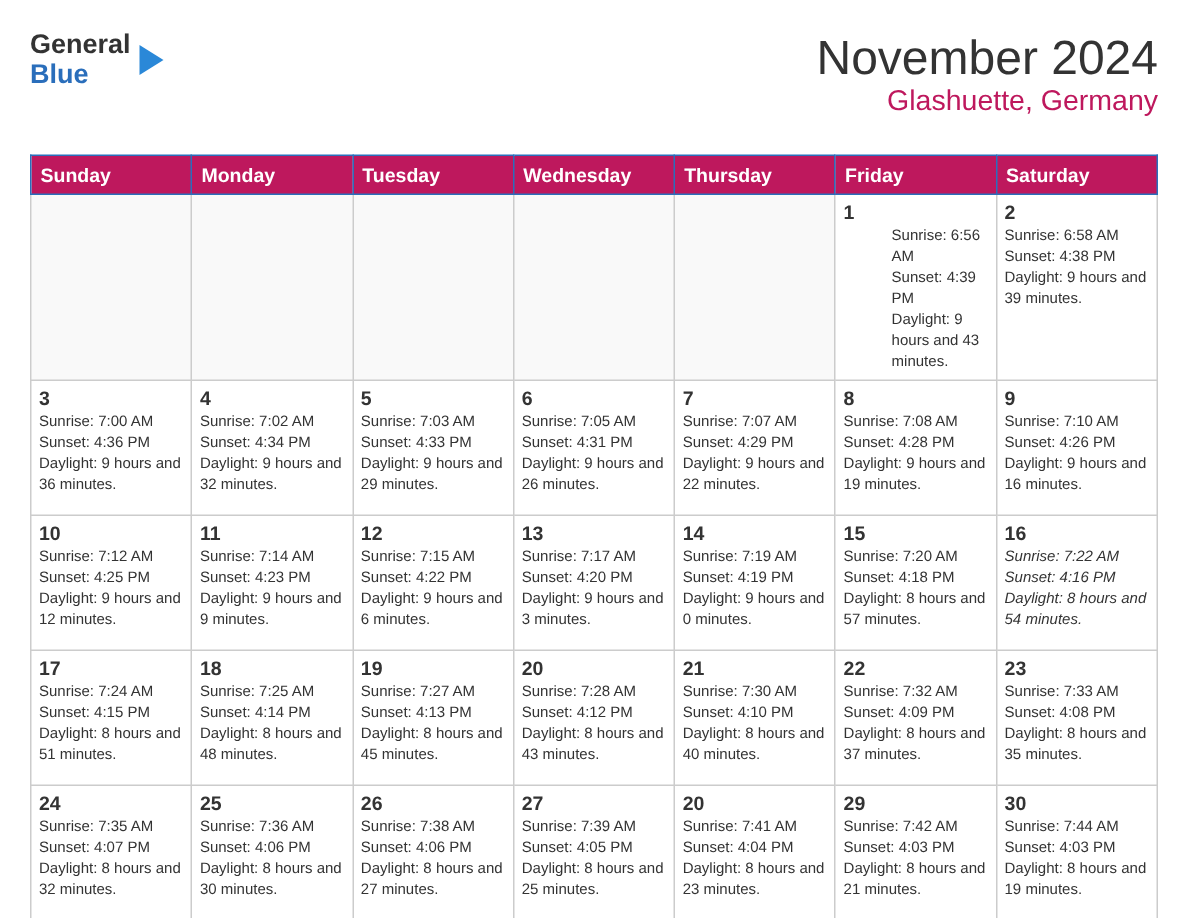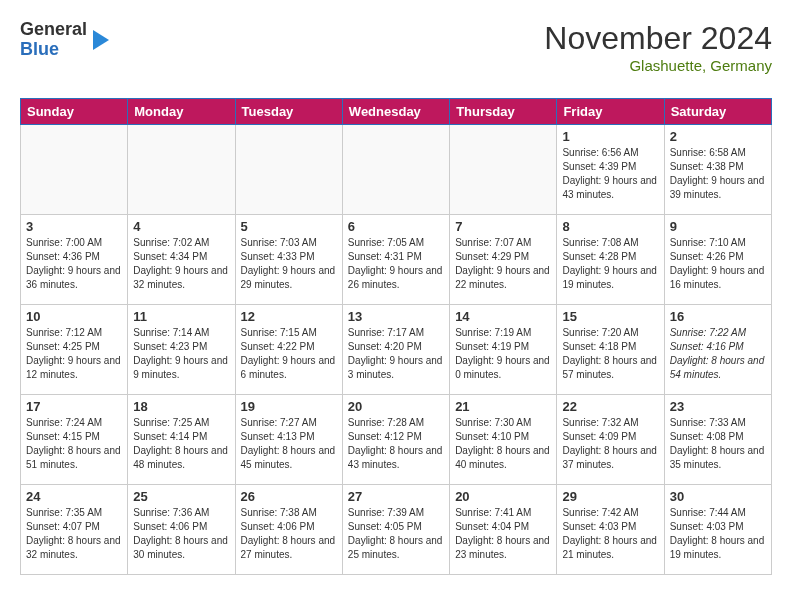--- a/index.html
+++ b/index.html
@@ -38,22 +38,22 @@
     }
     .title-area {
       text-align: right;
     }
     .month-title {
       font-size: 32px;
       font-weight: normal;
       color: #333;
     }
     .location {
-      font-size: 15px;
-      color: #4d7c0f;
+      font-size: 19px;
+      color: #be185d;
     }
     .calendar {
       width: 100%;
       border-collapse: collapse;
       table-layout: fixed;
     }
     .calendar th {
       background: #be185d;
       color: #fff;
       text-align: left;
@@ -118,21 +118,21 @@
   </thead>
   <tbody id="calendar-body">
   <tr>
         <td class="empty"></td>
         <td class="empty"></td>
         <td class="empty"></td>
         <td class="empty"></td>
         <td class="empty"></td>
         <td>
           <span class="day-num">1</span>
-          <div class="day-info" style="white-space: pre-line;">Sunrise: 6:56 AM
+          <div class="day-info" style="white-space: pre-line; margin-left: 32px;">Sunrise: 6:56 AM
 Sunset: 4:39 PM
 Daylight: 9 hours and 43 minutes.</div>
         </td>
         <td>
           <span class="day-num">2</span>
           <div class="day-info" style="white-space: pre-line;">Sunrise: 6:58 AM
 Sunset: 4:38 PM
 Daylight: 9 hours and 39 minutes.</div>
         </td>
       </tr>

